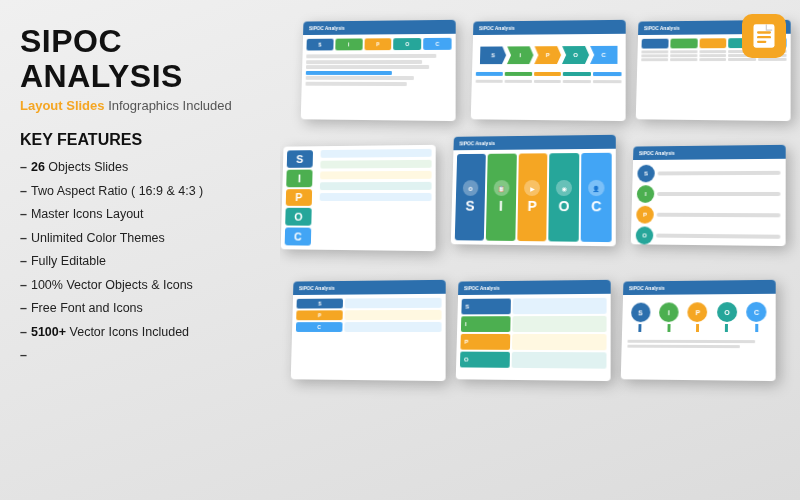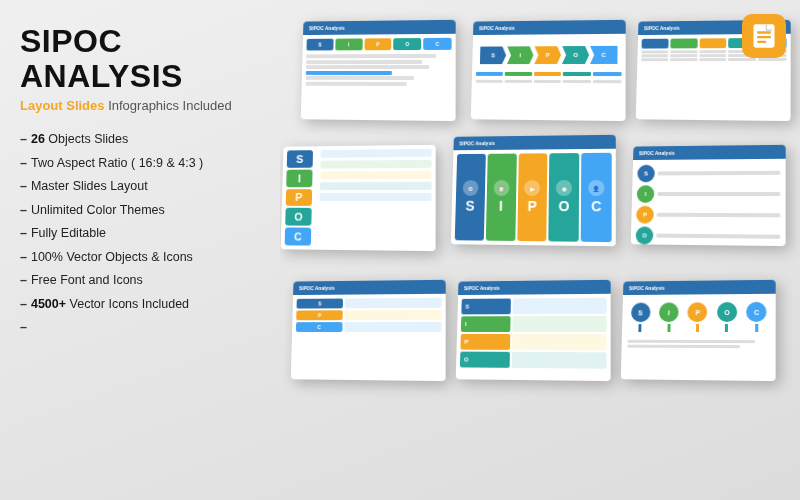--- a/index.html
+++ b/index.html
@@ -290,53 +290,54 @@
 
 <div class="main-container">
 
   <div class="left-panel">
     <h1 class="title">SIPOC ANALYSIS</h1>
     <p class="subtitle">
       <span class="subtitle-google">Layout Slides</span>
       <span class="subtitle-rest"> Infographics Included</span>
     </p>
 
+    <h2 class="features-heading">KEY FEATURES</h2>
 
     <ul class="features-list">
       <li>
         <span class="dash">–</span>
         <span><span class="bold">26</span><span> Objects Slides</span></span>
       </li>
       <li>
         <span class="dash">–</span>
         <span>Two Aspect Ratio ( 16:9 &amp; 4:3 )</span>
       </li>
       <li>
         <span class="dash">–</span>
-        <span>Master Slides Layout</span>
+        <span>Master Icons Layout</span>
       </li>
       <li>
         <span class="dash">–</span>
         <span>Unlimited Color Themes</span>
       </li>
       <li>
         <span class="dash">–</span>
         <span>Fully Editable</span>
       </li>
       <li>
         <span class="dash">–</span>
         <span>100% Vector Objects &amp; Icons</span>
       </li>
       <li>
         <span class="dash">–</span>
         <span>Free Font and Icons</span>
       </li>
       <li>
         <span class="dash">–</span>
-        <span><span class="bold">4500+</span><span> Vector Icons Included</span></span>
+        <span><span class="bold">5100+</span><span> Vector Icons Included</span></span>
       </li>
       <li>
         <span class="dash">–</span>
       </li>
     </ul>
   </div>
 
   <div class="slides-area">
 
     <div class="slide-card slide-1">

